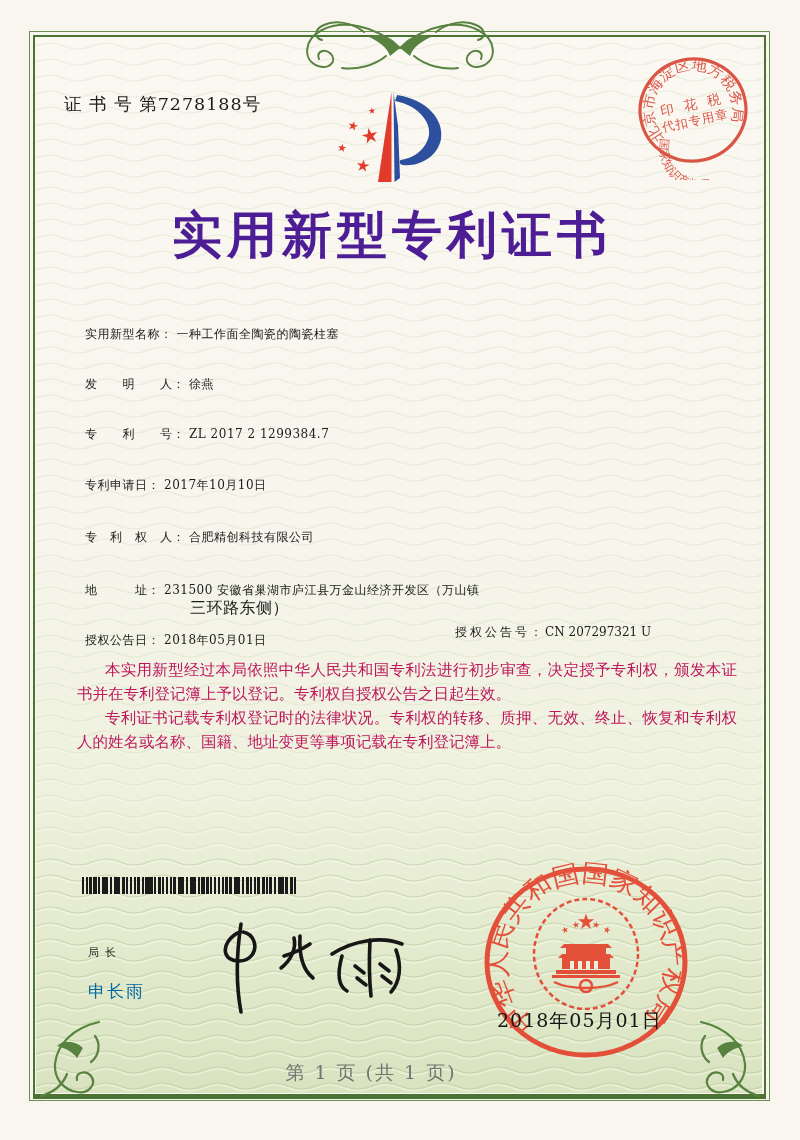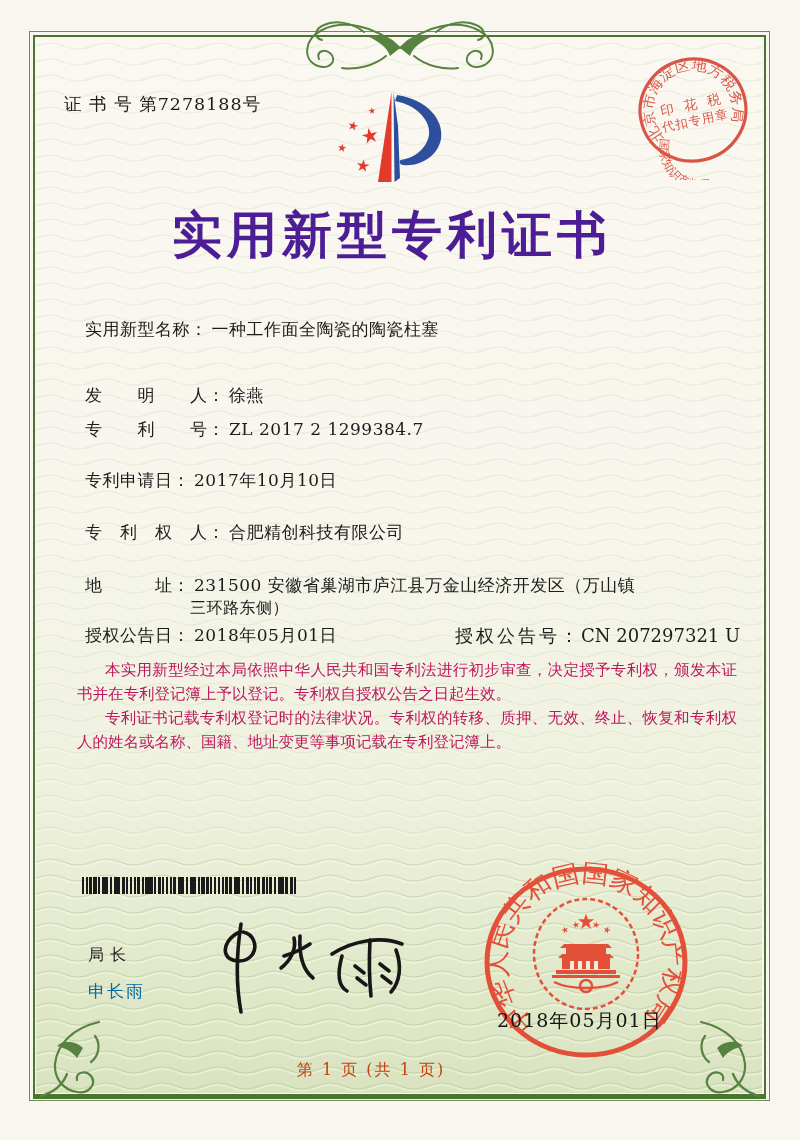--- a/index.html
+++ b/index.html
@@ -16,46 +16,46 @@
     border:2px solid #4a7334;border-bottom-width:5px;z-index:2;pointer-events:none;}
   .ornament{position:absolute;z-index:3;}
   .content{position:absolute;left:0;top:0;width:800px;height:1140px;z-index:4;}
 
   .cert-number{position:absolute;left:64px;top:92px;font-size:17.5px;letter-spacing:1px;}
   .tax-stamp{position:absolute;left:626px;top:46px;opacity:.9;}
   .logo{position:absolute;left:320px;top:86px;}
   .title{position:absolute;left:0;top:202px;width:784px;text-align:center;
          font-size:50px;font-weight:700;letter-spacing:5px;color:#4c1d95;}
 
-  .row{position:absolute;left:85px;font-size:17px;letter-spacing:.5px;white-space:nowrap;}
+  .row{position:absolute;left:85px;font-size:12px;letter-spacing:.5px;white-space:nowrap;margin-top:8px;}
   .row .val{margin-left:4px;}
   .addr-line2{position:absolute;left:190px;top:598px;font-size:16px;letter-spacing:.5px;}
-  .grant-no{position:absolute;left:455px;top:624px;font-size:18px;white-space:nowrap;}
+  .grant-no{position:absolute;left:455px;top:624px;font-size:12px;white-space:nowrap;}
   .grant-no .lbl{letter-spacing:3px;}
 
   .body-text{position:absolute;left:77px;top:658px;width:660px;font-size:15.5px;
     line-height:24px;text-align:justify;color:#be185d;}
   .body-text p{margin:0;text-indent:1.8em;}
 
   .barcode{position:absolute;left:82px;top:877px;width:214px;height:17px;
     background-image:repeating-linear-gradient(90deg,#1a1a1a 0 2px,transparent 2px 4px),
       repeating-linear-gradient(90deg,#1a1a1a 0 1px,transparent 1px 7px),
       repeating-linear-gradient(90deg,#1a1a1a 0 2px,transparent 2px 11px);}
 
-  .director-title{position:absolute;left:88px;top:945px;font-size:16px;letter-spacing:6px;
+  .director-title{position:absolute;left:88px;top:945px;font-size:11px;letter-spacing:6px;
     font-family:Liberation Mono, monospace;color:#222;}
   .director-name{position:absolute;left:88px;top:980px;font-size:17px;letter-spacing:2px;
     font-family:"DejaVu Sans","Liberation Sans",sans-serif;color:#0369a1;}
   .signature{position:absolute;left:210px;top:918px;}
 
   .seal{position:absolute;left:483px;top:862px;opacity:.93;}
   .seal-date{position:absolute;left:497px;top:1008px;font-size:19px;letter-spacing:1px;
     color:#141414;z-index:5;}
   .footer{position:absolute;left:0;top:1060px;width:742px;text-align:center;
-    font-size:16px;letter-spacing:2px;color:#c2410c;}
+    font-size:19px;letter-spacing:2px;color:#737373;}
 </style>
 </head>
 <body>
 
 <div class="page">
 
   <svg width="0" height="0" style="position:absolute">
     <defs>
       <path id="star-shape" d="M0,-1 L0.225,-0.309 L0.951,-0.309 L0.363,0.118 L0.588,0.809 L0,0.382 L-0.588,0.809 L-0.363,0.118 L-0.951,-0.309 L-0.225,-0.309 Z"></path>
       <pattern id="wavA" width="56" height="16" patternUnits="userSpaceOnUse">
@@ -139,21 +139,21 @@
         <use href="#star-shape" transform="translate(22,62) scale(4.4) rotate(10)"></use>
         <use href="#star-shape" transform="translate(43,80) scale(6.6) rotate(8)"></use>
       </g>
     </svg>
 
     <div class="title">实用新型专利证书</div>
 
     <div class="row" style="top:318px">
       <span>实用新型名称：</span><span class="val">一种工作面全陶瓷的陶瓷柱塞</span>
     </div>
-    <div class="row" style="top:384px">
+    <div class="row" style="top:368px">
       <span>发　　明　　人：</span><span class="val">徐燕</span>
     </div>
     <div class="row" style="top:418px">
       <span>专　　利　　号：</span><span class="val">ZL 2017 2 1299384.7</span>
     </div>
     <div class="row" style="top:469px">
       <span>专利申请日：</span><span class="val">2017年10月10日</span>
     </div>
     <div class="row" style="top:521px">
       <span>专　利　权　人：</span><span class="val">合肥精创科技有限公司</span>

